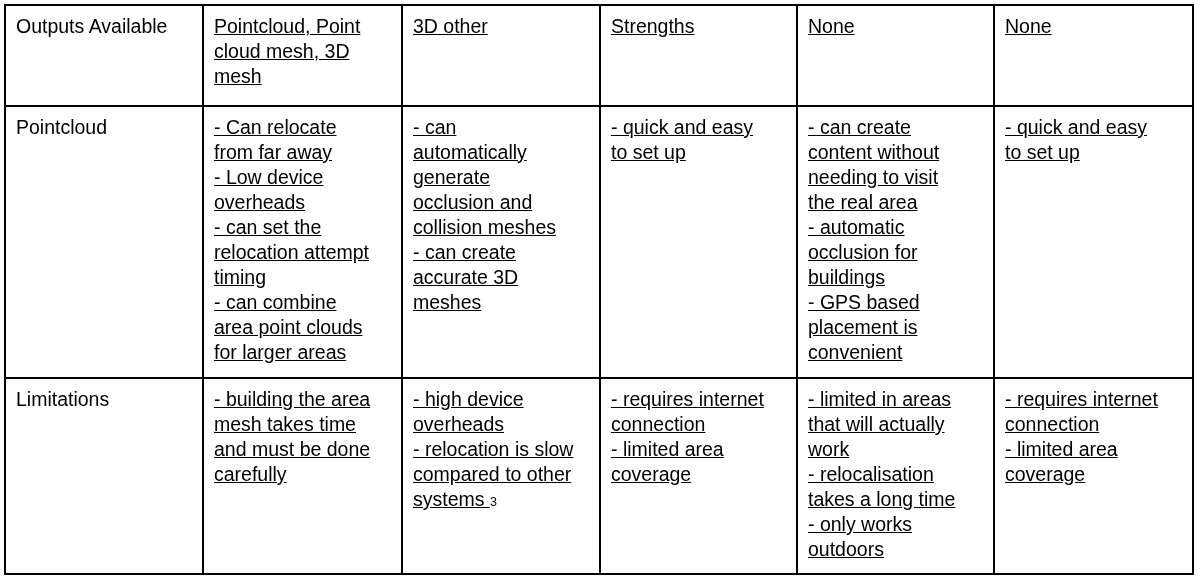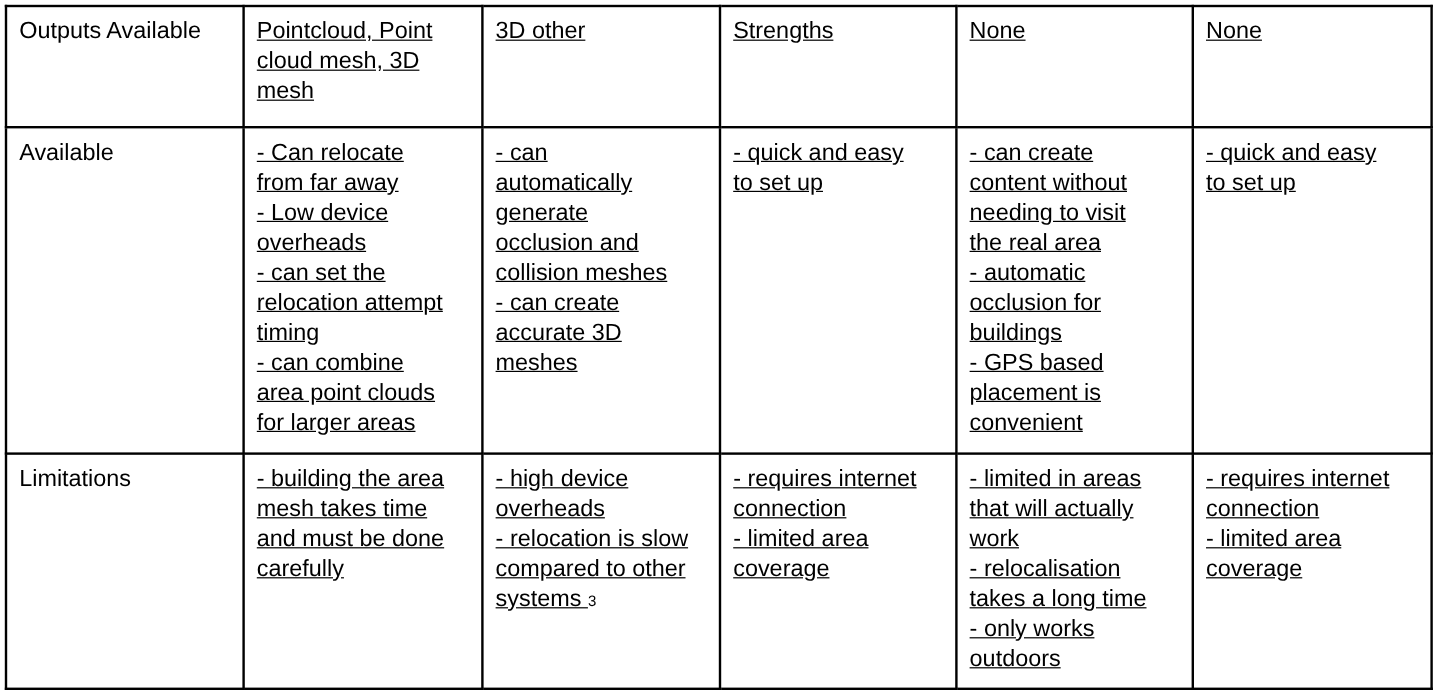--- a/index.html
+++ b/index.html
@@ -89,21 +89,21 @@
     <tbody>
       <tr class="r-outputs">
         <td class="row-header">Outputs Available</td>
         <td><span class="cell-lines">Pointcloud, Point cloud mesh, 3D mesh</span></td>
         <td><span class="cell-lines">3D other</span></td>
         <td><span class="cell-lines">Strengths</span></td>
         <td><span class="cell-lines">None</span></td>
         <td><span class="cell-lines">None</span></td>
       </tr>
       <tr class="r-strengths">
-        <td class="row-header">Available</td>
+        <td class="row-header">Pointcloud</td>
         <td><span class="cell-lines">- Can relocate from far away
 - Low device overheads
 - can set the relocation attempt timing
 - can combine area point clouds for larger areas</span></td>
         <td><span class="cell-lines">- can automatically generate occlusion and collision meshes
 - can create accurate 3D meshes</span></td>
         <td><span class="cell-lines">- quick and easy to set up</span></td>
         <td><span class="cell-lines">- can create content without needing to visit the real area
 - automatic occlusion for buildings
 - GPS based placement is convenient</span></td>

